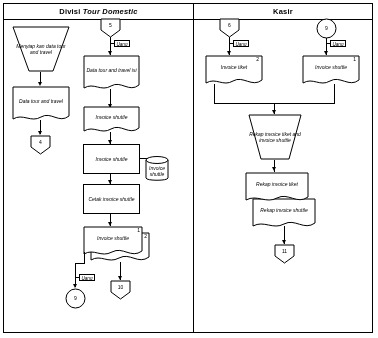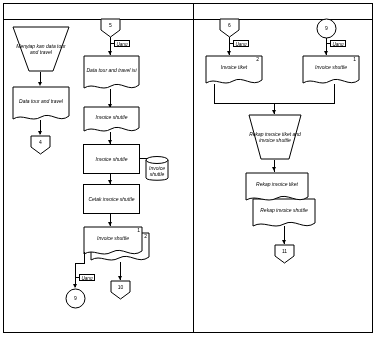--- a/index.html
+++ b/index.html
@@ -37,20 +37,27 @@
   .tick{position:absolute;background:#000;height:1px;width:4px;}
 </style>
 </head>
 <body>
 
 <div id="page">
   <div class="frame"></div>
   <div class="hdr-rule"></div>
   <div class="vdiv"></div>
 
+  <div class="lane-title lt-left">
+    <span>Divisi</span>
+    <span class="ital">Tour Domestic</span>
+  </div>
+  <div class="lane-title lt-right">
+    <span>Kasir</span>
+  </div>
 
   <div class="node trap" style="left:12px;top:26px;width:58px;height:46px;">
     <svg width="58" height="46" viewBox="0 0 58 46">
         <polygon points="1,1 57,1 41,45 17,45" fill="#fff" stroke="#000" stroke-width="1"></polygon>
       </svg>
     <div class="lbl">Menyiap kan data tour and travel</div>
   </div>
   <div class="line vl" style="left:40px;top:72px;height:12px;"></div>
   <div class="arrow" style="left:37.5px;top:82px;"></div>
 

